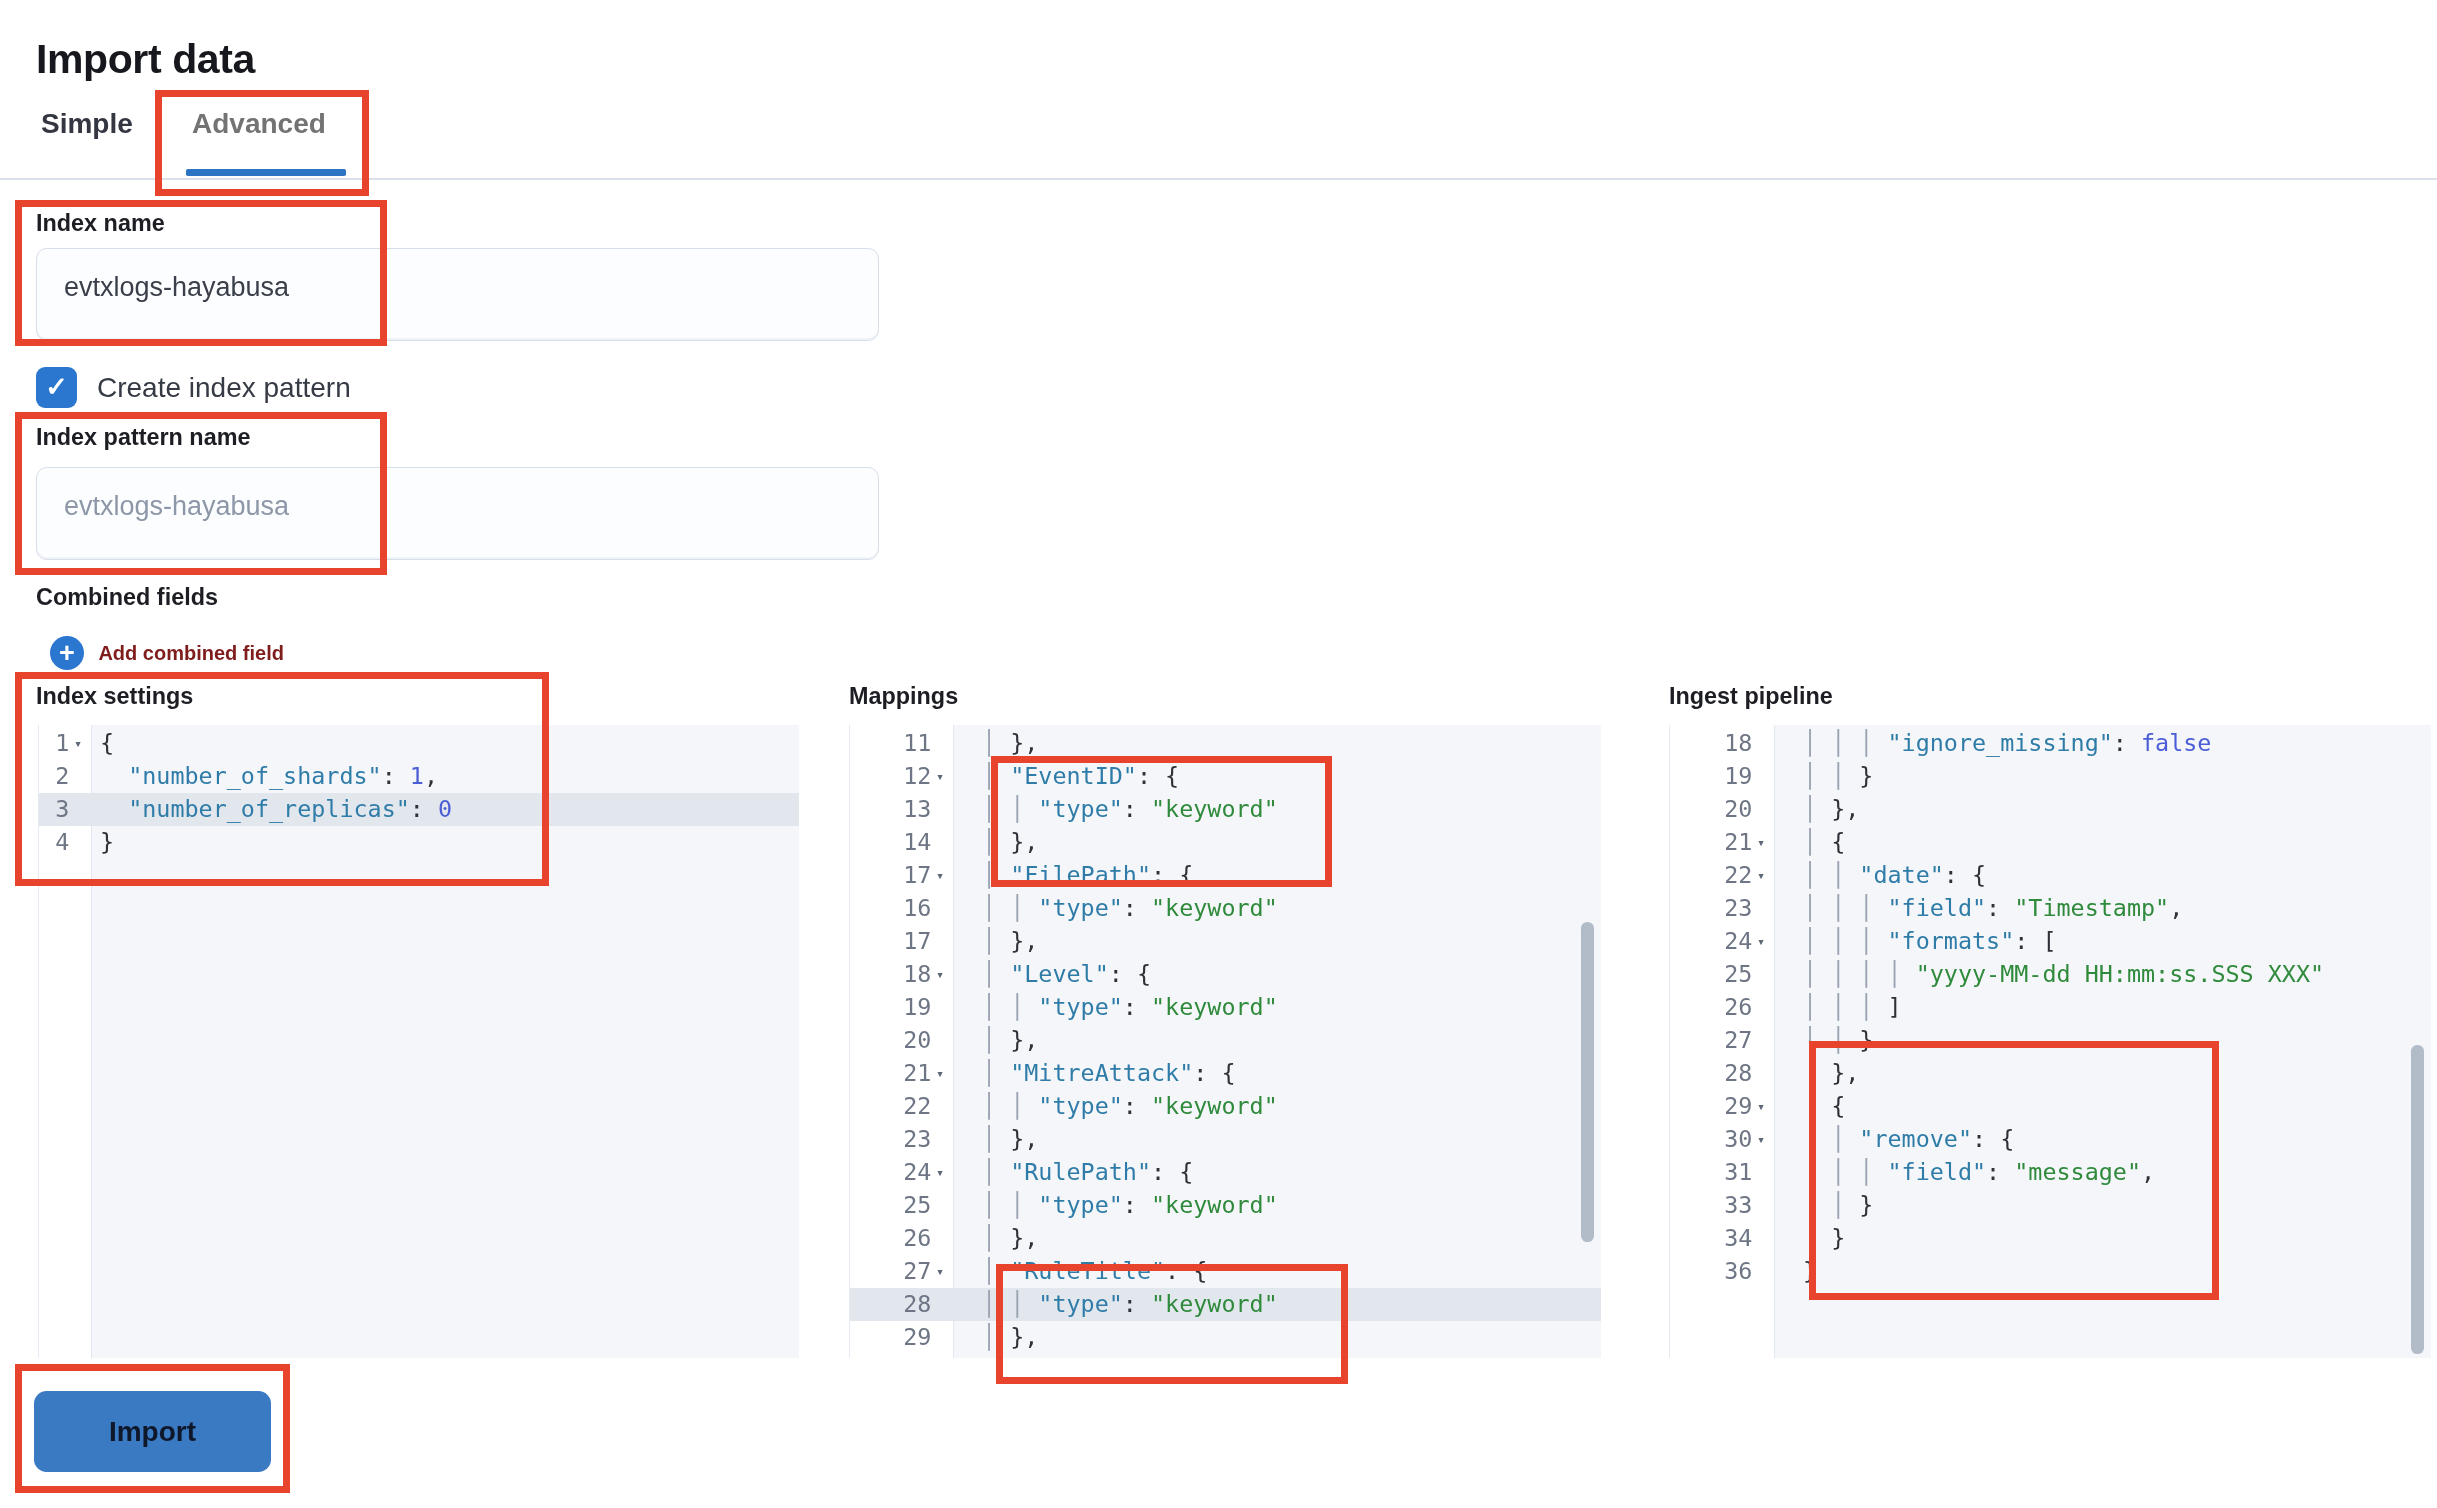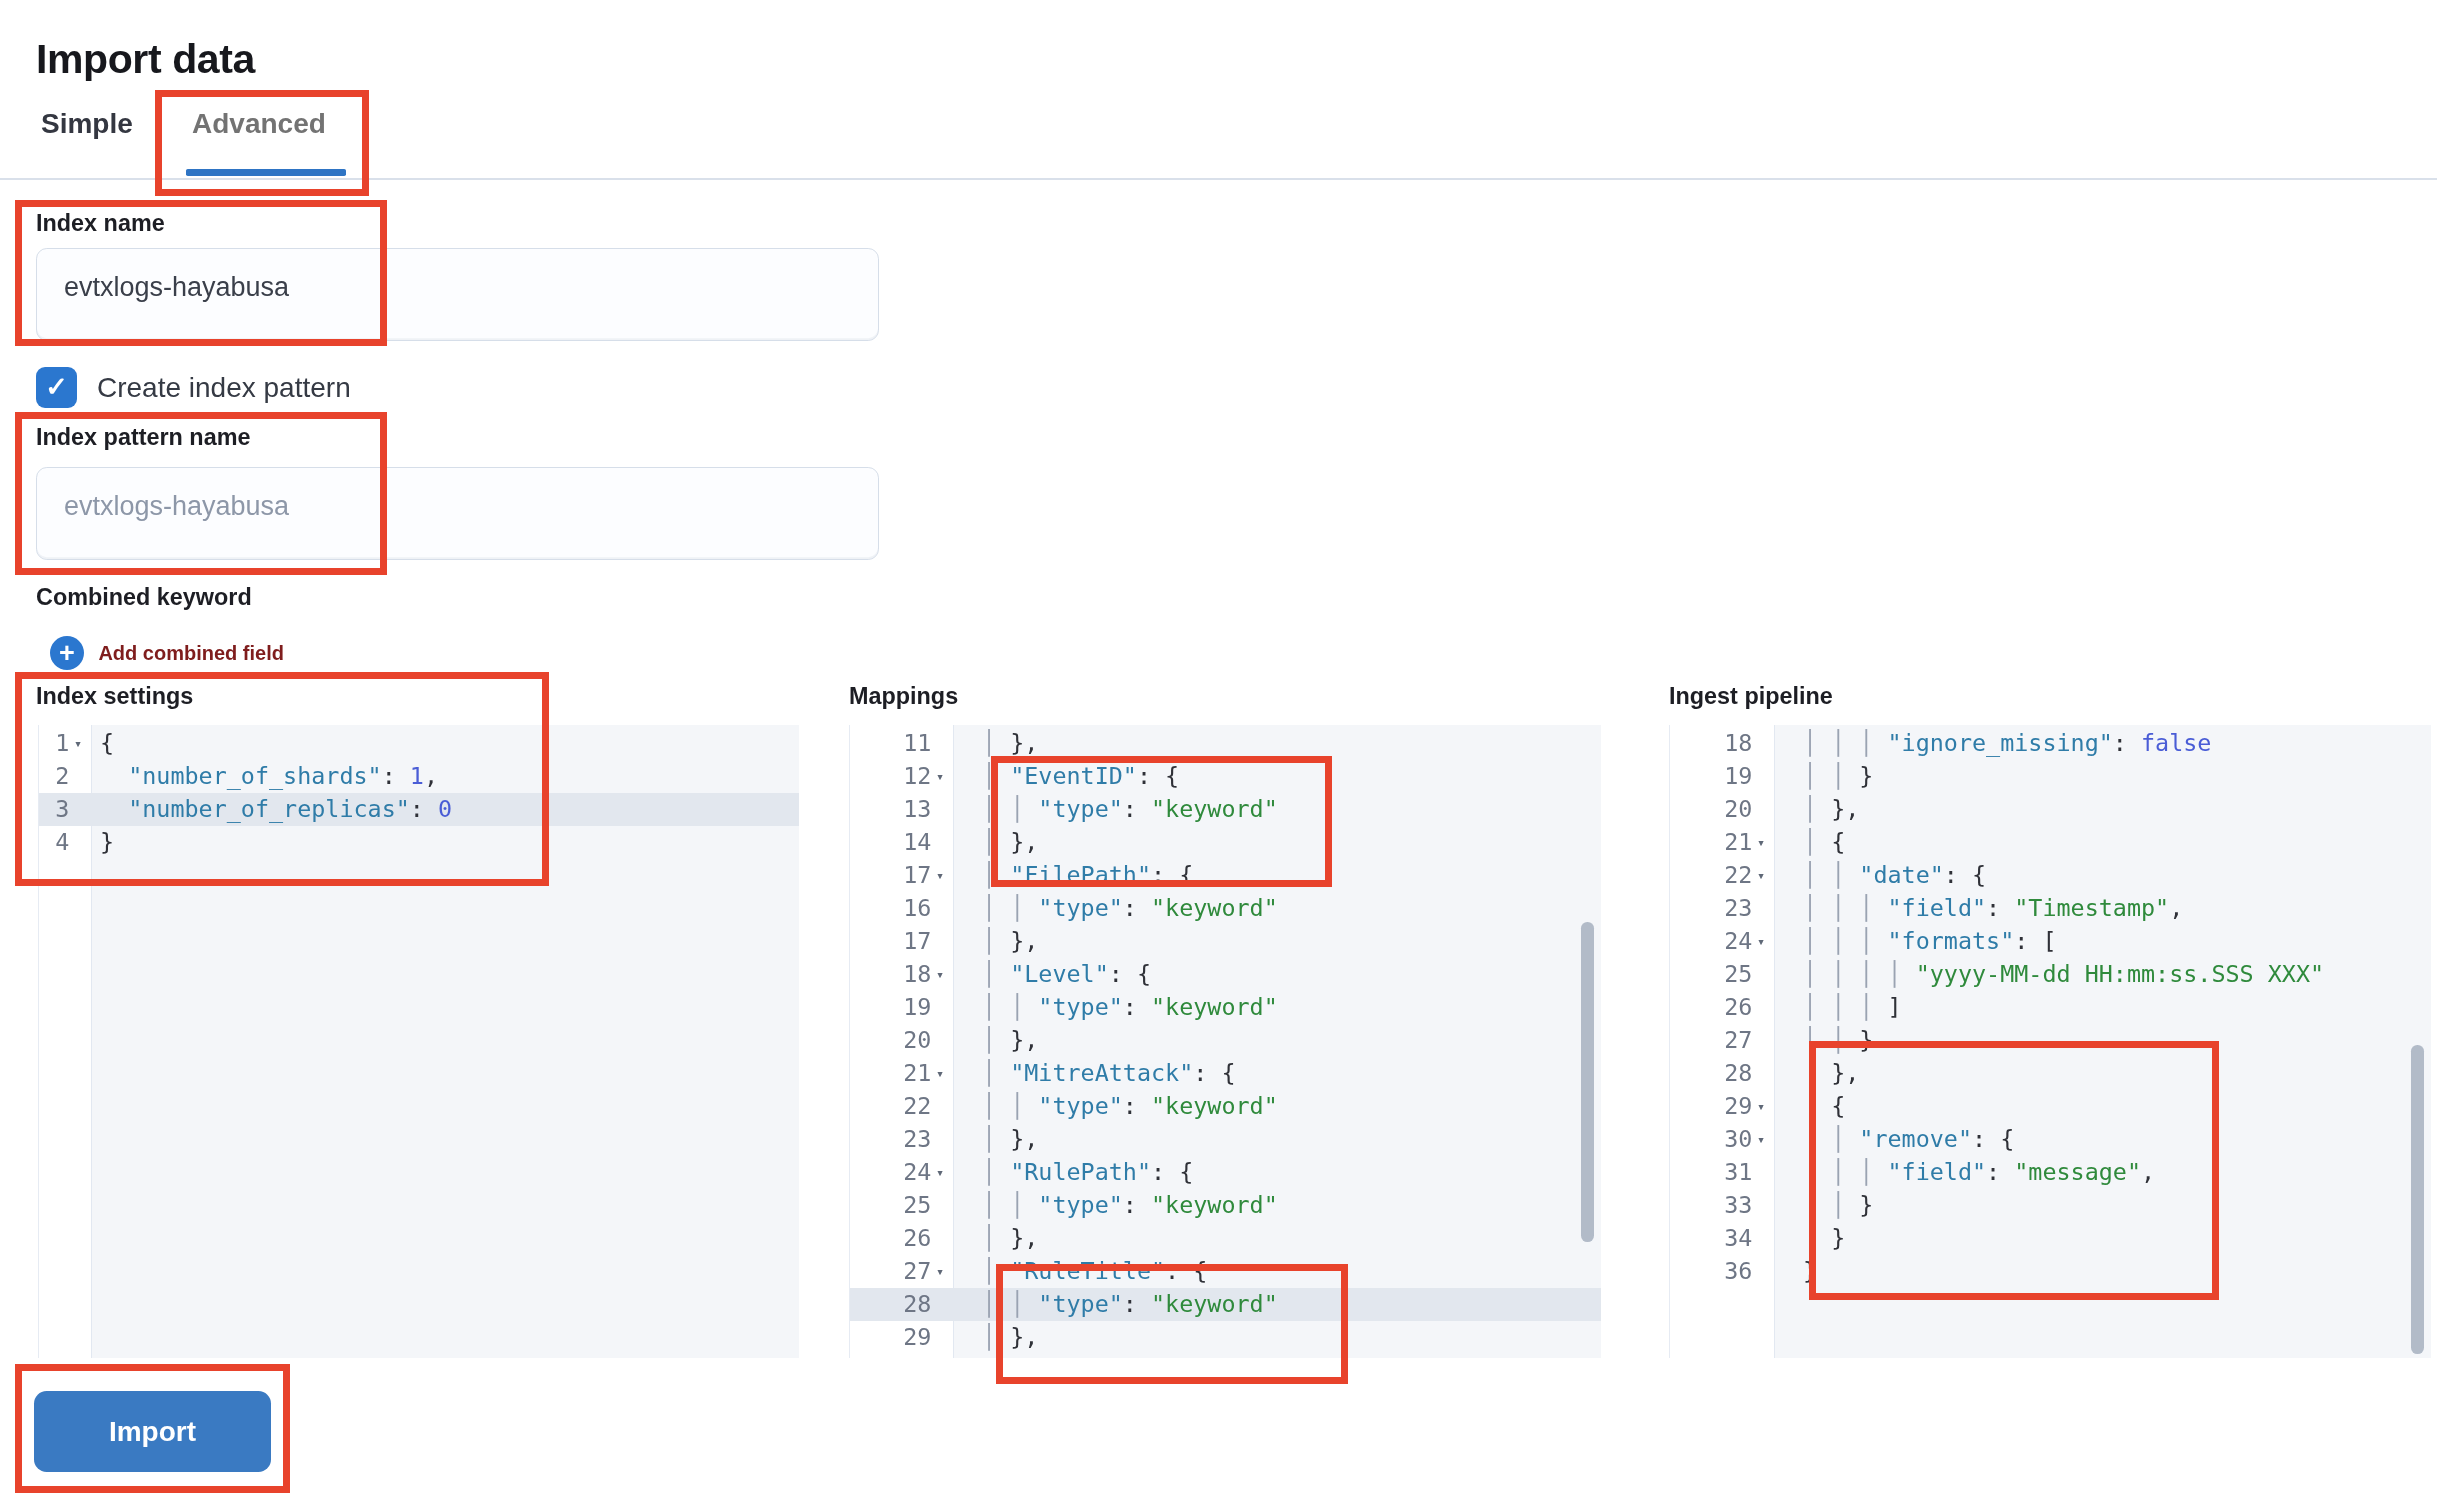--- a/index.html
+++ b/index.html
@@ -62,21 +62,21 @@
   #editor-index-settings .code{padding-left:9px;}
   .tk-k{color:#2f7ca8;} .tk-s{color:#2f8a3c;} .tk-n{color:#4a5dd6;}
   .tk-p{color:#2f3138;} .tk-g{color:#9aa3b2;}
 
   .sb-thumb{position:absolute;width:12.6px;border-radius:6.3px;background:#a6b0bf;opacity:.85;cursor:pointer;}
   .sb-mappings{right:7.2px;top:197px;height:320px;}
   .sb-ingest{right:7.2px;top:320px;height:309px;}
 
   
   .import-button{position:absolute;left:34px;top:1391px;width:237px;height:81px;border:none;
-                 border-radius:12.6px;background:#3a7ac2;color:#ffffff;font-size:28px;font-weight:700;
+                 border-radius:12.6px;background:#3a7ac2;color:#0f172a;font-size:28px;font-weight:700;
                  font-family:"Liberation Sans",sans-serif;cursor:pointer;}
 
   
   .red-box{position:absolute;border:7.2px solid #e8432c;z-index:50;pointer-events:none;}
   .rb-advanced{left:155px;top:90px;width:200px;height:92px;}
   .rb-index-name{left:15.3px;top:200px;width:358px;height:132px;}
   .rb-index-pattern{left:15.3px;top:412px;width:358px;height:149px;}
   .rb-index-settings{left:15.3px;top:672px;width:520px;height:200px;}
   .rb-eventid{left:991px;top:756px;width:327px;height:117px;}
   .rb-ruletitle{left:996px;top:1264px;width:338px;height:106px;}
@@ -99,21 +99,21 @@
   <input class="text-input input-index-name" type="text" value="evtxlogs-hayabusa" style="">
 
   <div class="checkbox">
     <span class="check">✓</span>
   </div>
   <div class="checkbox-label">Create index pattern</div>
 
   <div class="field-label lbl-index-pattern">Index pattern name</div>
   <input class="text-input input-index-pattern" type="text" placeholder="evtxlogs-hayabusa" style="">
 
-  <div class="field-label lbl-combined">Combined keyword</div>
+  <div class="field-label lbl-combined">Combined fields</div>
 
   <div class="add-link">
     <span class="plus-icon">+</span>
     <span class="add-link-label">Add combined field</span>
   </div>
 
   <div class="editor-heading h-settings">Index settings</div>
   <div class="editor-heading h-mappings">Mappings</div>
   <div class="editor-heading h-ingest">Ingest pipeline</div>
 

